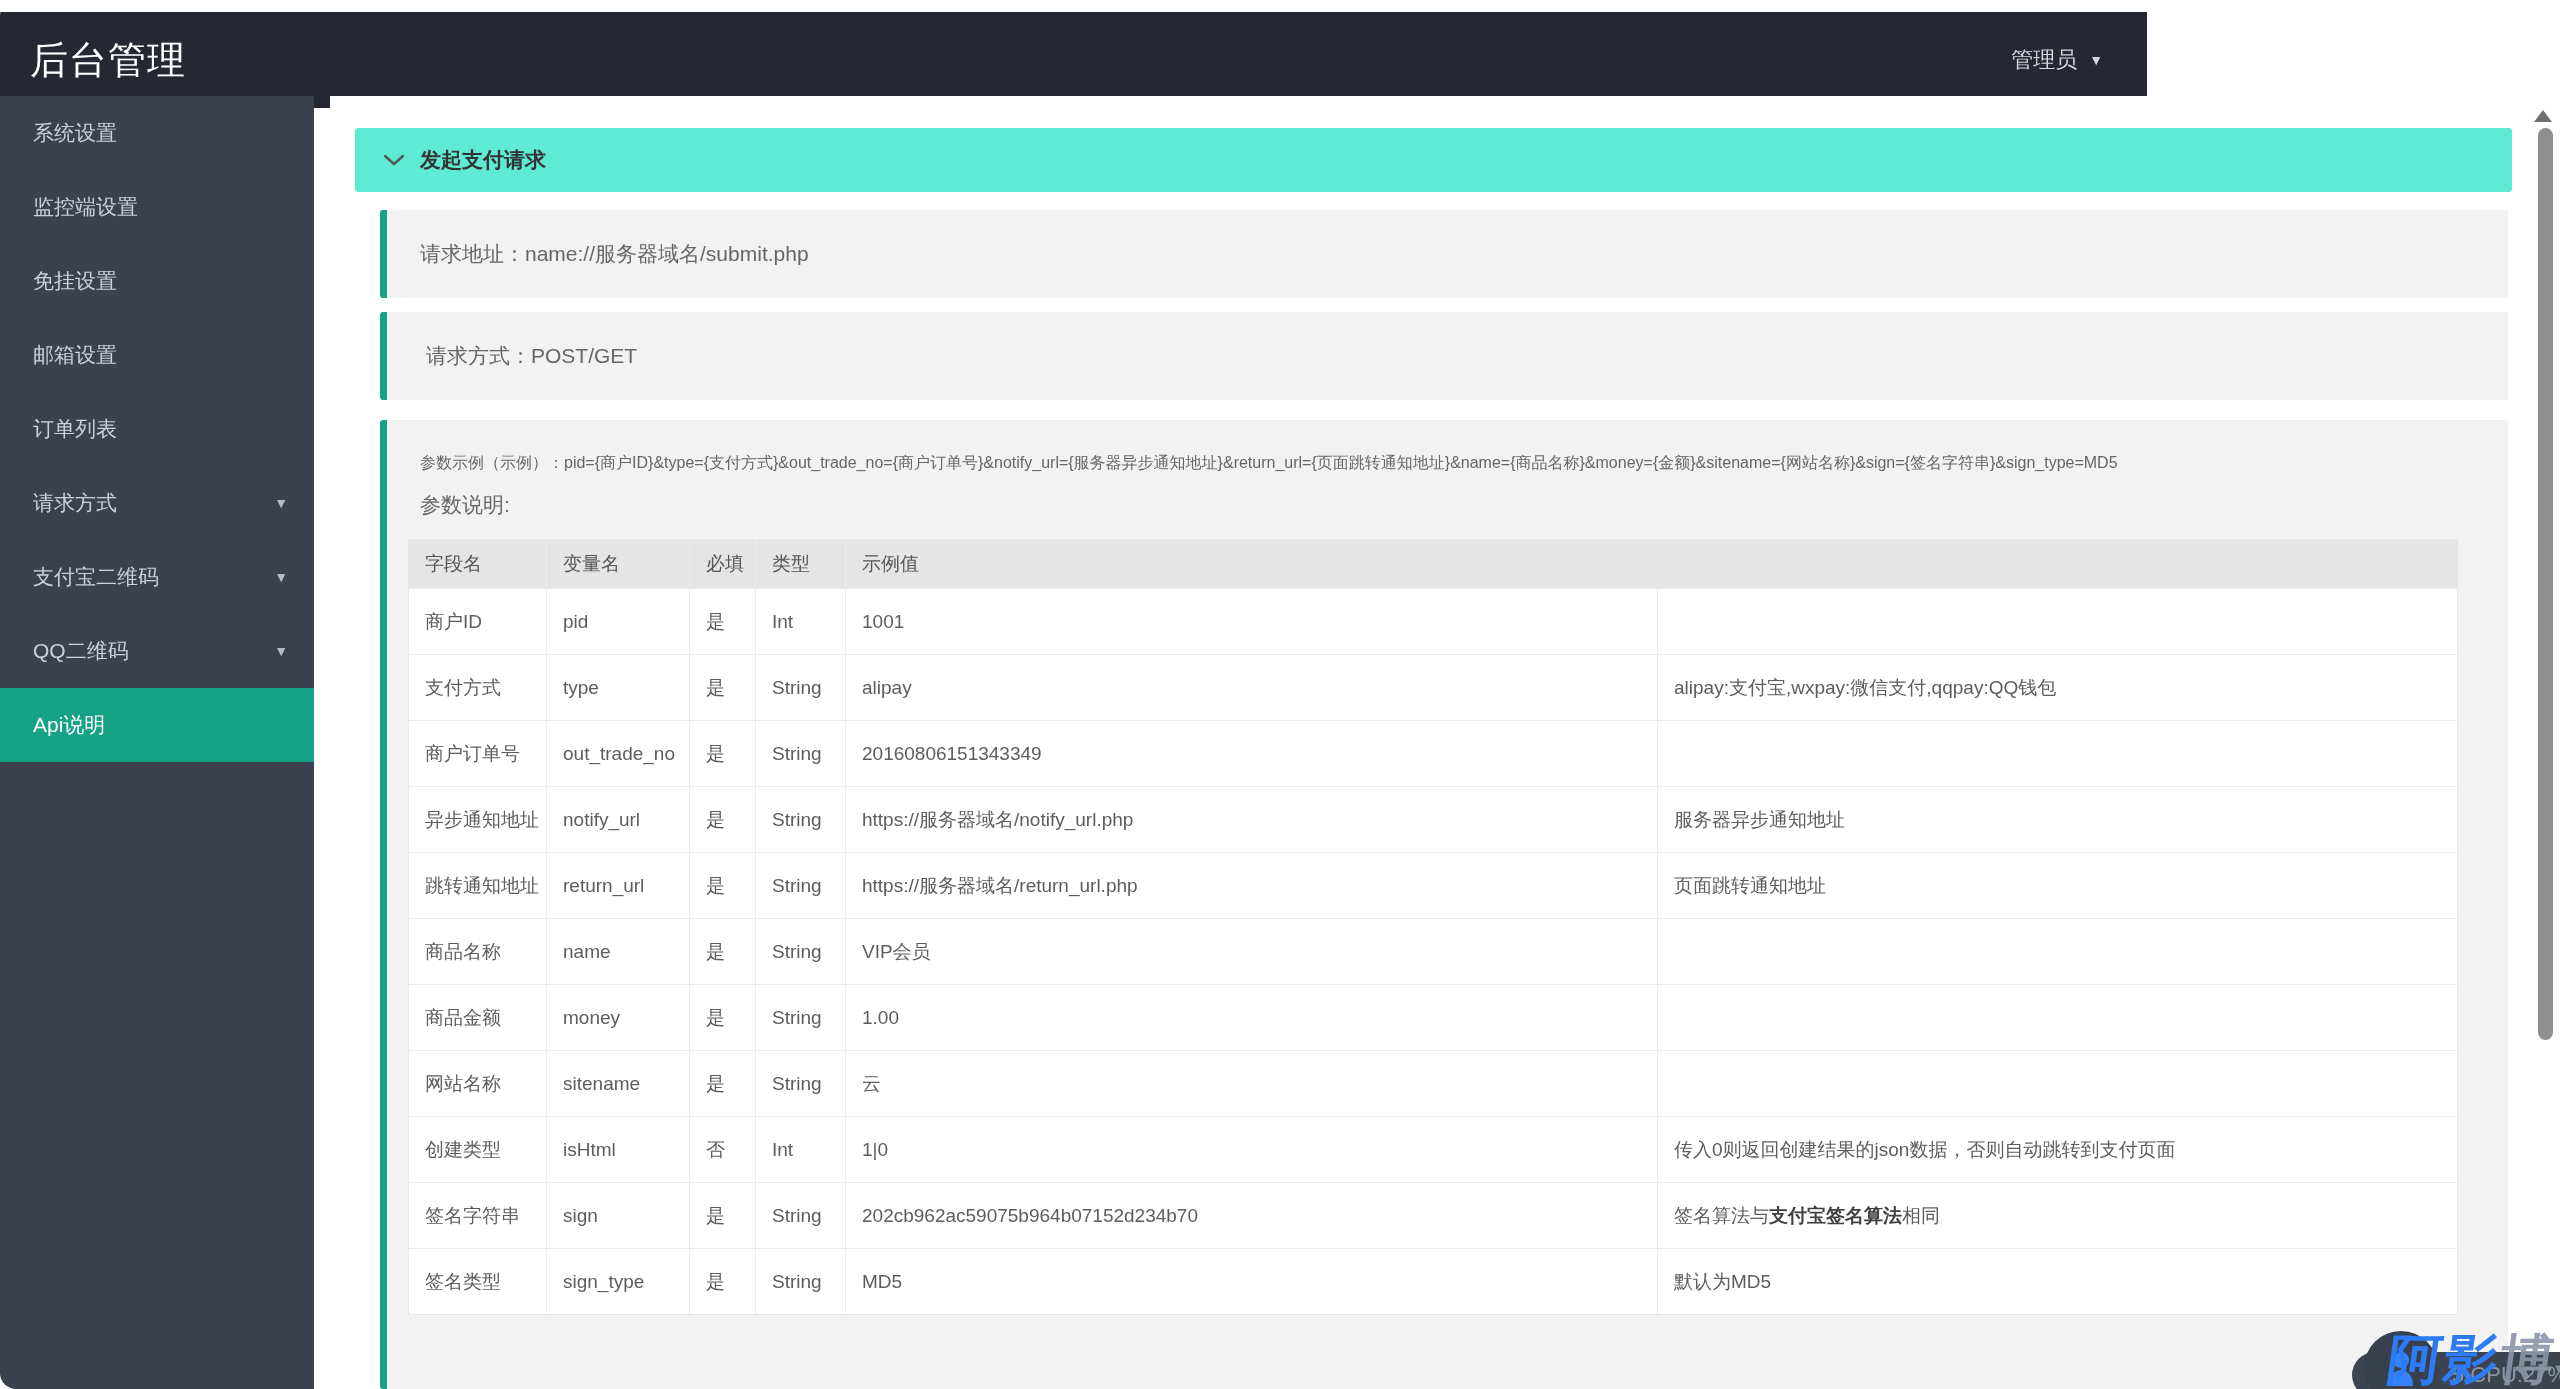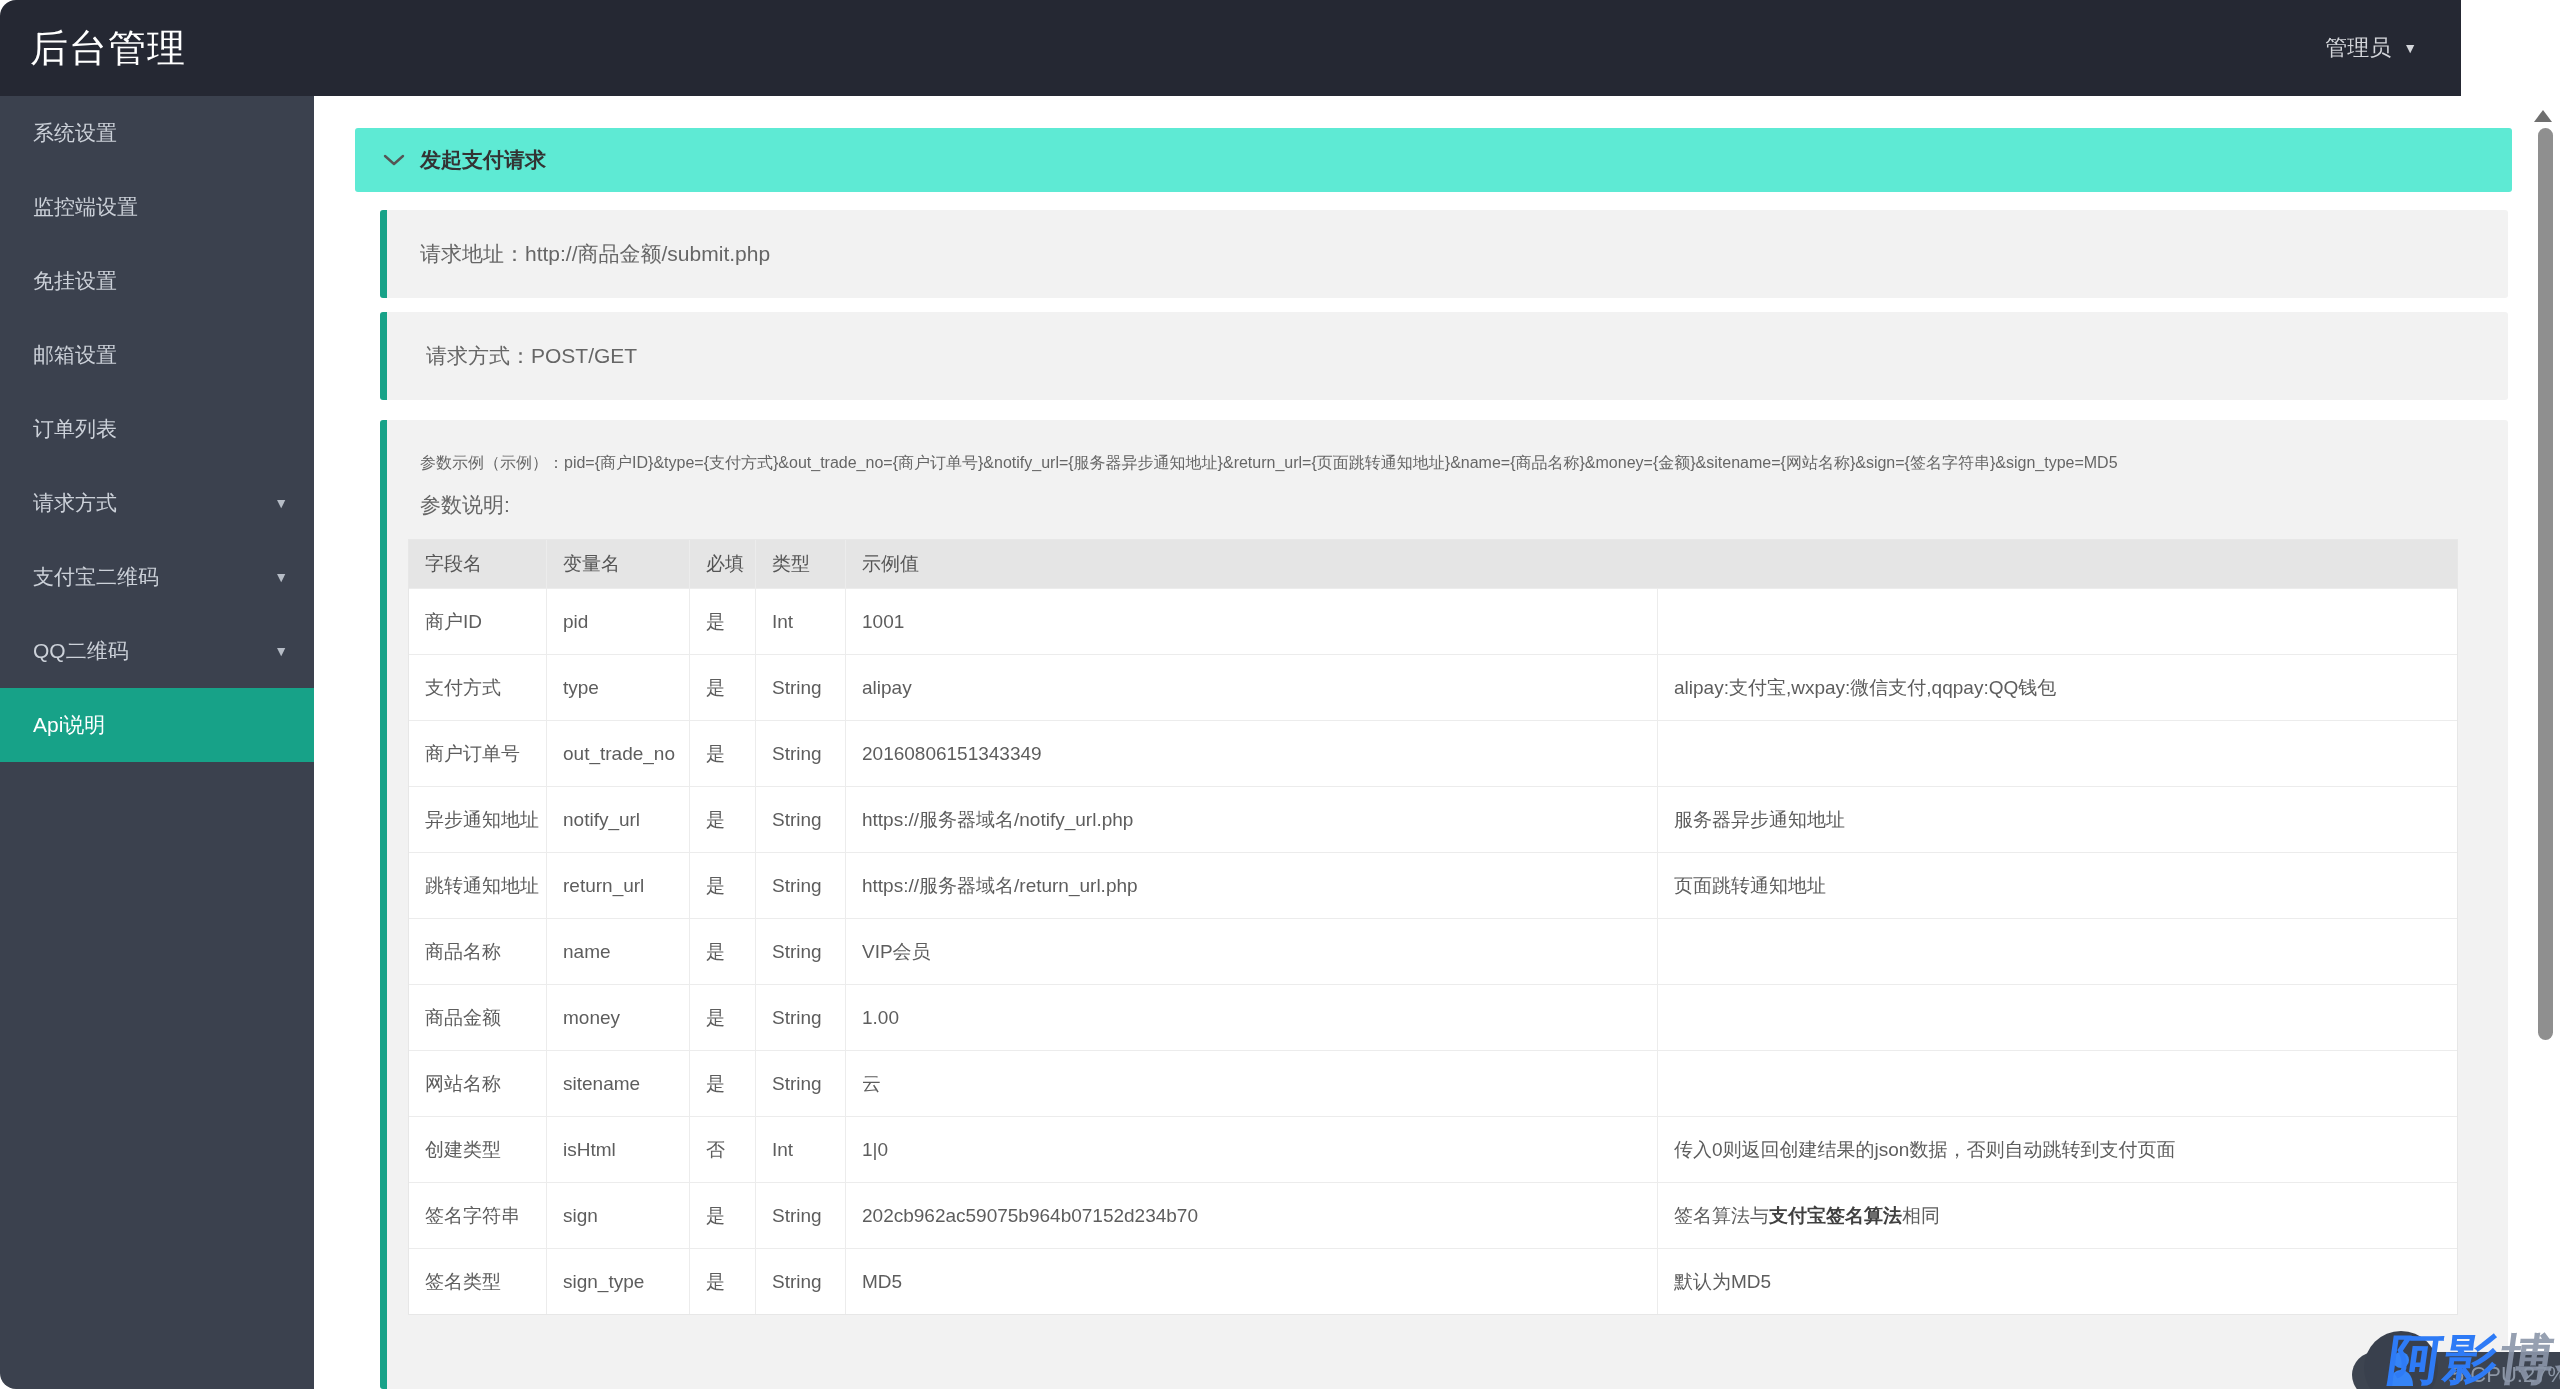--- a/index.html
+++ b/index.html
@@ -3,21 +3,21 @@
 <meta charset="utf-8">
 <style>
   html,body{margin:0;padding:0;background:#ffffff;}
   #app{
     position:relative;width:2560px;height:1389px;overflow:hidden;
     background:#ffffff;border-radius:16px 16px 0 16px;
     font-family:"Liberation Sans","DejaVu Sans",sans-serif;
     -webkit-font-smoothing:antialiased;
   }
   
-  .topbar{position:absolute;left:0;top:0;width:2461px;height:96px;background:#252833;}
+  .topbar{position:absolute;left:0;top:12px;width:2147px;height:96px;background:#252833;}
   .app-title{position:absolute;left:30px;top:0;height:96px;line-height:96px;
     color:#ffffff;font-size:38px;font-weight:400;letter-spacing:1px;}
   .user-menu{position:absolute;right:44px;top:0;height:96px;display:flex;align-items:center;
     gap:12px;color:#d4d6db;font-size:22px;cursor:pointer;}
   .user-caret{font-size:14px;color:#d4d6db;}
   
   .sidebar{position:absolute;left:0;top:96px;width:314px;height:1293px;background:#3b414e;}
   .side-item{position:relative;height:74px;line-height:74px;padding-left:33px;
     font-size:21px;color:#ccd1d9;cursor:pointer;}
   .side-item.active{background:#17a288;color:#ffffff;}
@@ -94,21 +94,21 @@
 
     <div class="panel-header">
       <span class="chev">
         <svg width="22" height="14" viewBox="0 0 22 14" fill="none">
           <polyline points="2,3 11,11 20,3" stroke="#555" stroke-width="2.4" fill="none" stroke-linecap="round" stroke-linejoin="round"></polyline>
         </svg>
       </span>
       <span>发起支付请求</span>
     </div>
 
-    <div id="box-url" class="gray-box req-box">请求地址：http://商品金额/submit.php</div>
+    <div id="box-url" class="gray-box req-box">请求地址：name://服务器域名/submit.php</div>
 
     <div id="box-method" class="gray-box req-box">请求方式：POST/GET</div>
 
     <div id="box-params" class="gray-box">
       <p class="ptext">参数示例（示例）：pid={商户ID}&amp;type={支付方式}&amp;out_trade_no={商户订单号}&amp;notify_url={服务器异步通知地址}&amp;return_url={页面跳转通知地址}&amp;name={商品名称}&amp;money={金额}&amp;sitename={网站名称}&amp;sign={签名字符串}&amp;sign_type=MD5</p>
       <p class="plabel">参数说明:</p>
       <div class="tbl">
           <div class="trow head">
             <div class="tcell">字段名</div>
             <div class="tcell">变量名</div>

